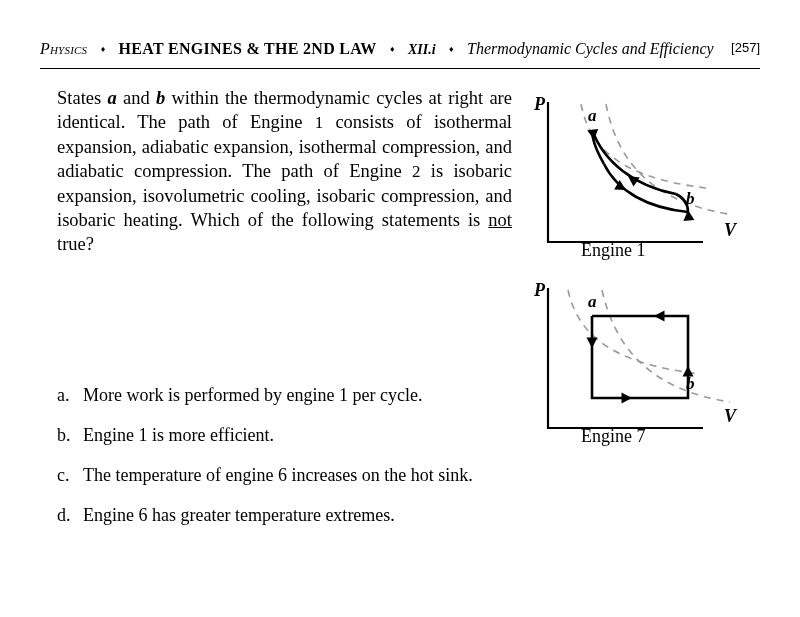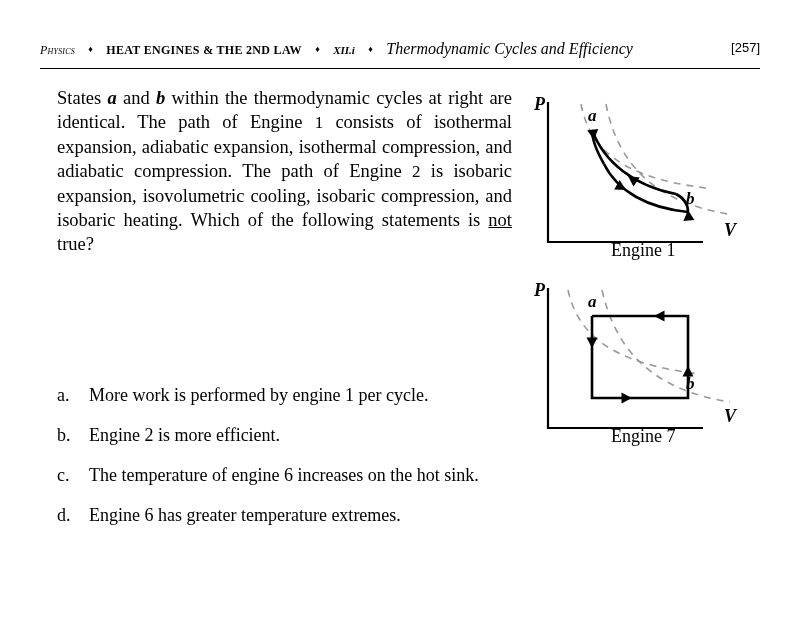--- a/index.html
+++ b/index.html
@@ -37,39 +37,39 @@
     left: 0;
     top: 0;
     width: 660px;
     white-space: nowrap;
     font-size: 13.5px;
     font-family: "Liberation Serif", serif;
   }
   .hdr-smallcaps {
     font-variant: small-caps;
     font-style: italic;
-    font-size: 12px;
+    font-size: 16px;
     letter-spacing: 0.2px;
     margin-top: 8px;
   }
   .hdr-bold {
     font-weight: bold;
     font-variant: small-caps;
-    font-size: 12px;
+    font-size: 16px;
     letter-spacing: 0.3px;
   }
   .hdr-diamond {
     font-size: 9px;
     vertical-align: 2px;
     padding: 0 10px;
   }
   .hdr-sect {
     font-style: italic;
     font-weight: bold;
-    font-size: 11px;
+    font-size: 14px;
   }
   .hdr-title {
     font-style: italic;
     font-size: 16px;
   }
   #page-number {
     position: absolute;
     right: 0;
     top: 0;
     font-size: 13px;
@@ -103,21 +103,20 @@
     display: flex;
     align-items: baseline;
     margin-bottom: 19px;
   }
   .choice-letter {
     width: 26px;
     flex: 0 0 26px;
   }
   .choice-text {
     flex: 1 1 auto;
-    margin-left: 6px;
   }
 
   
   .figure {
     position: absolute;
   }
   #figure1 { left: 528px; top: 92px;  width: 250px; height: 175px; }
   #figure2 { left: 528px; top: 278px; width: 250px; height: 175px; }
 
   .axis-label {
@@ -129,21 +128,20 @@
   .point-label {
     position: absolute;
     font-style: italic;
     font-weight: bold;
     font-size: 17px;
   }
   .fig-caption {
     position: absolute;
     font-size: 18px;
     white-space: nowrap;
-    margin-left: 30px;
   }
   svg { display: block; }
 </style>
 </head>
 <body>
 
 <div id="header">
   <div id="header-line">
     <span class="hdr-smallcaps">Physics</span>
     <span class="hdr-diamond">♦</span>
@@ -161,21 +159,21 @@
   <span>States </span><b class="var">a</b><span> and </span><b class="var">b</b><span> within the thermodynamic cycles at right are identical.  The path of Engine </span><span class="num">1</span><span> consists of isothermal expansion, adiabatic expansion, isothermal compression, and adiabatic compression.  The path of Engine </span><span class="num">2</span><span> is isobaric expansion, isovolumetric cooling, isobaric compression, and isobaric heating.  Which of the following statements is </span><span class="u">not</span><span> true?</span>
 </div>
 
 <div id="choices">
   <div class="choice">
     <span class="choice-letter">a.</span>
     <span class="choice-text">More work is performed by engine 1 per cycle.</span>
   </div>
   <div class="choice">
     <span class="choice-letter">b.</span>
-    <span class="choice-text">Engine 2 is more efficient.</span>
+    <span class="choice-text">Engine 1 is more efficient.</span>
   </div>
   <div class="choice">
     <span class="choice-letter">c.</span>
     <span class="choice-text">The temperature of engine 6 increases on the hot sink.</span>
   </div>
   <div class="choice">
     <span class="choice-letter">d.</span>
     <span class="choice-text">Engine  6 has greater temperature extremes.</span>
   </div>
 </div>

